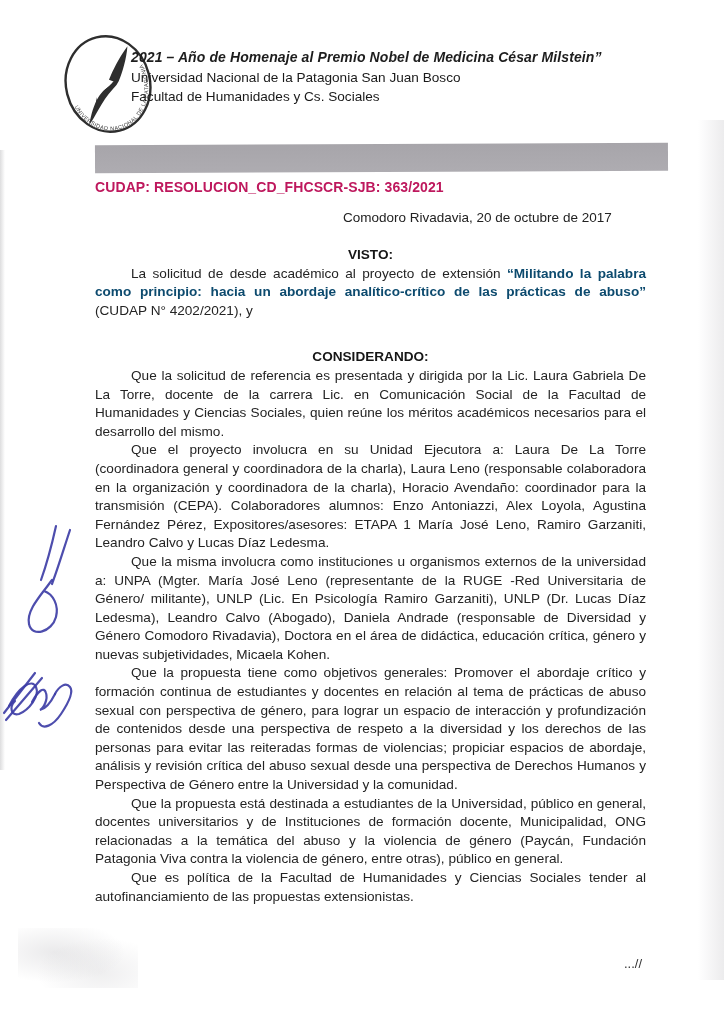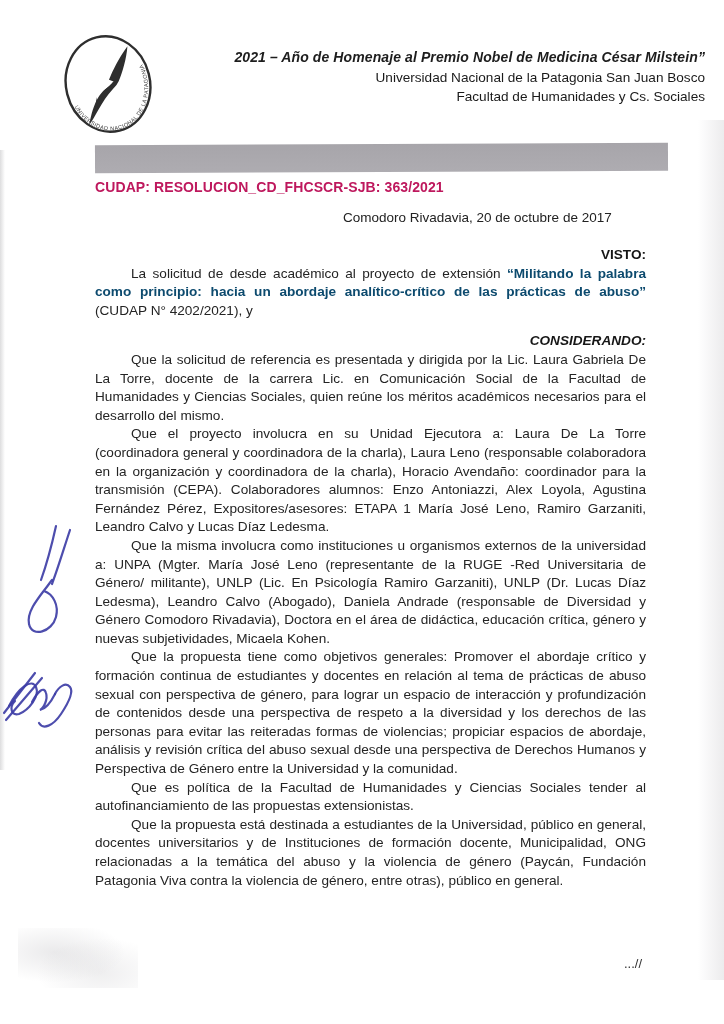--- a/index.html
+++ b/index.html
@@ -11,34 +11,34 @@
   .scan-edge-left{position:absolute;left:0;top:150px;width:5px;height:620px;
     background:linear-gradient(to right,rgba(120,120,125,.25),rgba(120,120,125,0));pointer-events:none;}
   .scan-band-right{position:absolute;right:0;top:120px;width:26px;height:860px;
     background:linear-gradient(to left,rgba(150,148,155,.18),rgba(150,148,155,0));pointer-events:none;}
   .scan-smudge{position:absolute;left:18px;top:928px;width:120px;height:60px;
     background:radial-gradient(ellipse at 30% 40%,rgba(140,138,145,.18),rgba(140,138,145,0) 60%),
                radial-gradient(ellipse at 70% 75%,rgba(140,138,145,.14),rgba(140,138,145,0) 55%);pointer-events:none;}
 
   .seal{position:absolute;left:58px;top:34px;width:100px;height:100px;}
 
-  .header-lines{position:absolute;left:125px;top:48px;width:580px;text-align:right;line-height:19.5px;}
+  .header-lines{position:absolute;left:131px;top:48px;width:580px;text-align:left;line-height:19.5px;}
   .motto{font-style:italic;font-weight:700;font-size:14px;color:#1d1d1d;letter-spacing:.1px;}
   .hline{font-size:13.6px;font-weight:400;color:#1a1a1a;}
 
   .redaction-bar{position:absolute;left:95px;top:144px;width:573px;height:28px;
     background:linear-gradient(#a7a5aa,#aeacb1);transform:rotate(-.25deg);}
 
   .cudap{position:absolute;left:95px;top:179px;font-size:14px;font-weight:700;color:#be185d;letter-spacing:.1px;}
   .dateline{position:absolute;left:343px;top:210px;font-size:13.5px;color:#222;}
 
   .textblock{position:absolute;left:95px;top:246px;width:551px;font-size:13.6px;line-height:18.6px;
     text-align:justify;color:#242424;}
-  .section-label{font-weight:700;text-align:right;color:#161616;}
-  .gap-above{margin-top:12px;font-style:italic;}
+  .section-label{font-weight:700;text-align:center;color:#161616;}
+  .gap-above{margin-top:28px;}
   .para{margin:0;text-indent:36px;}
   .para strong{color:#0c4a6e;}
 
   .continuation{position:absolute;right:82px;top:956px;font-size:13px;color:#333;}
 
   .sig1{position:absolute;left:10px;top:518px;width:78px;height:132px;}
   .sig2{position:absolute;left:0px;top:656px;width:90px;height:78px;}
   .ink{stroke:#3e3ea6;fill:none;stroke-width:2.2;stroke-linecap:round;opacity:.92;}
 </style>
 </head>
@@ -80,22 +80,22 @@
 
   <div class="textblock">
     <div class="section-label">VISTO:</div>
     <p class="para"><span>La solicitud de desde académico al proyecto de extensión </span><strong>“Militando la palabra como principio: hacia un abordaje analítico-crítico de las  prácticas de abuso”</strong><span> (CUDAP N° 4202/2021), y</span></p>
 
     <div class="section-label gap-above">CONSIDERANDO:</div>
     <p class="para">Que la solicitud de referencia es presentada y dirigida por la Lic. Laura Gabriela De La Torre, docente de la carrera Lic. en Comunicación Social de la Facultad de Humanidades y Ciencias Sociales, quien reúne los méritos académicos necesarios para el desarrollo del mismo.</p>
     <p class="para">Que el proyecto involucra en su Unidad Ejecutora a: Laura De La Torre (coordinadora general y coordinadora de la charla), Laura Leno (responsable colaboradora en la organización y coordinadora de la charla), Horacio Avendaño: coordinador para la transmisión (CEPA). Colaboradores alumnos: Enzo Antoniazzi, Alex Loyola, Agustina Fernández Pérez, Expositores/asesores: ETAPA 1 María José Leno, Ramiro Garzaniti, Leandro Calvo y Lucas Díaz Ledesma.</p>
     <p class="para">Que la misma involucra como instituciones u organismos externos de la universidad a: UNPA (Mgter. María José Leno (representante de la RUGE -Red Universitaria de Género/ militante), UNLP (Lic. En Psicología Ramiro Garzaniti), UNLP (Dr. Lucas Díaz Ledesma), Leandro Calvo (Abogado), Daniela Andrade (responsable de Diversidad y Género Comodoro Rivadavia), Doctora en el área de didáctica, educación crítica, género y nuevas subjetividades, Micaela Kohen.</p>
     <p class="para">Que la propuesta tiene como objetivos generales: Promover el abordaje crítico y formación continua de estudiantes y docentes  en relación al tema de prácticas de abuso sexual con perspectiva de género, para lograr un espacio de interacción y profundización de contenidos desde una perspectiva de respeto a la diversidad y los derechos de las personas para  evitar las reiteradas formas de violencias; propiciar espacios de abordaje, análisis y revisión crítica del abuso sexual desde una perspectiva de Derechos Humanos y Perspectiva de Género entre la  Universidad y la comunidad.</p>
+    <p class="para">Que la propuesta está destinada a estudiantes de la Universidad, público en general, docentes universitarios y de Instituciones de formación docente, Municipalidad, ONG relacionadas a la temática del abuso y la violencia de  género (Paycán, Fundación Patagonia Viva contra la violencia de género, entre  otras), público en general.</p>
     <p class="para">Que es política de la Facultad de Humanidades y Ciencias Sociales tender al autofinanciamiento de las propuestas extensionistas.</p>
-    <p class="para">Que la propuesta está destinada a estudiantes de la Universidad, público en general, docentes universitarios y de Instituciones de formación docente, Municipalidad, ONG relacionadas a la temática del abuso y la violencia de  género (Paycán, Fundación Patagonia Viva contra la violencia de género, entre  otras), público en general.</p>
   </div>
 
   <svg class="sig1" viewBox="0 0 78 132">
     <path class="ink" d="M46 8 C42 26 36 48 31 62"></path>
     <path class="ink" d="M60 12 C54 30 48 50 42 66"></path>
     <path class="ink" d="M42 62 C32 76 16 92 19 106 C22 120 42 114 46 99 C49 87 43 76 34 73"></path>
   </svg>
   <svg class="sig2" viewBox="0 0 90 78">
     <path class="ink" d="M9 50 C19 31 32 22 36 31 C40 40 29 54 19 58 C11 60 9 51 15 45"></path>
     <path class="ink" d="M32 46 C38 35 44 30 46 37 C48 43 44 52 40 54 C45 53 51 46 55 38"></path>

